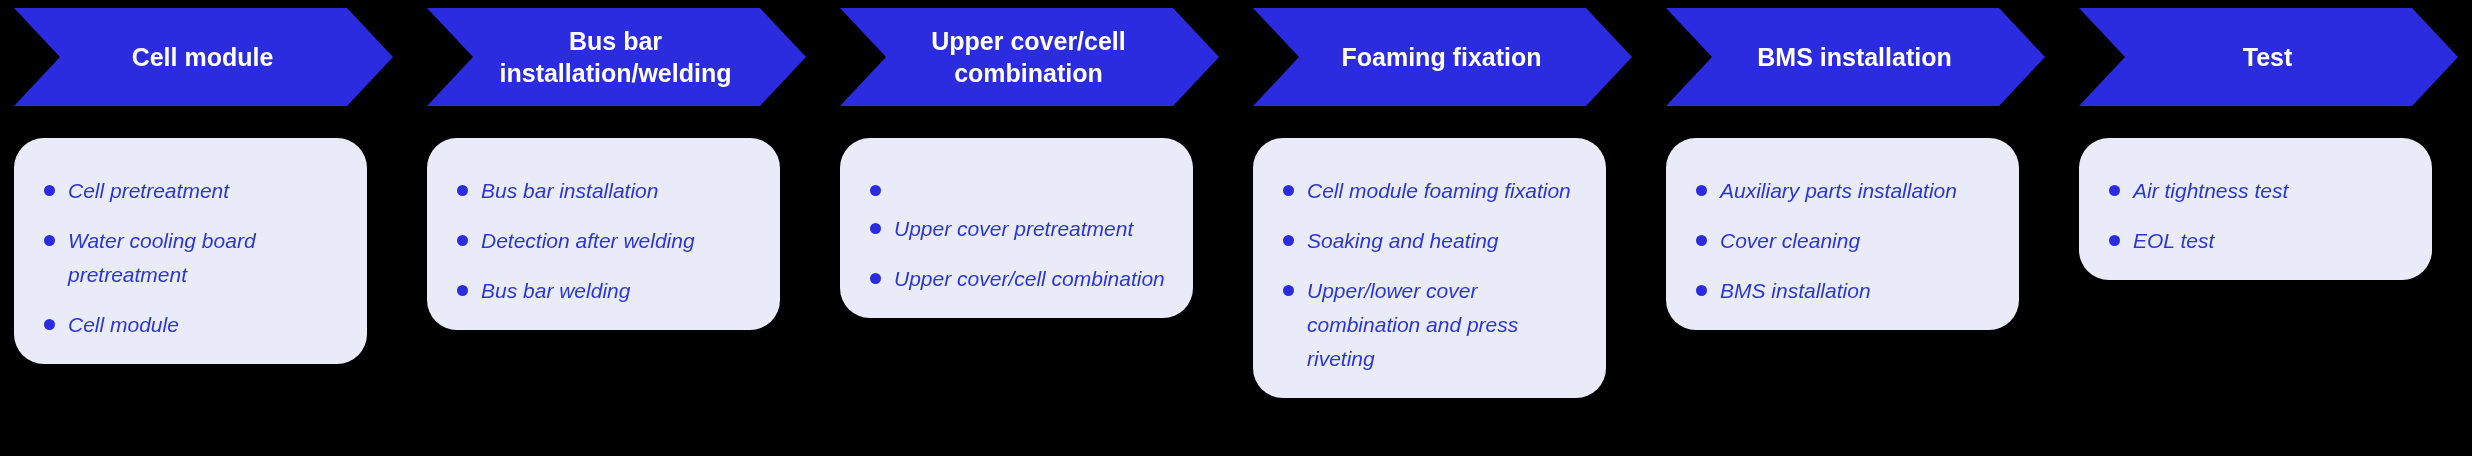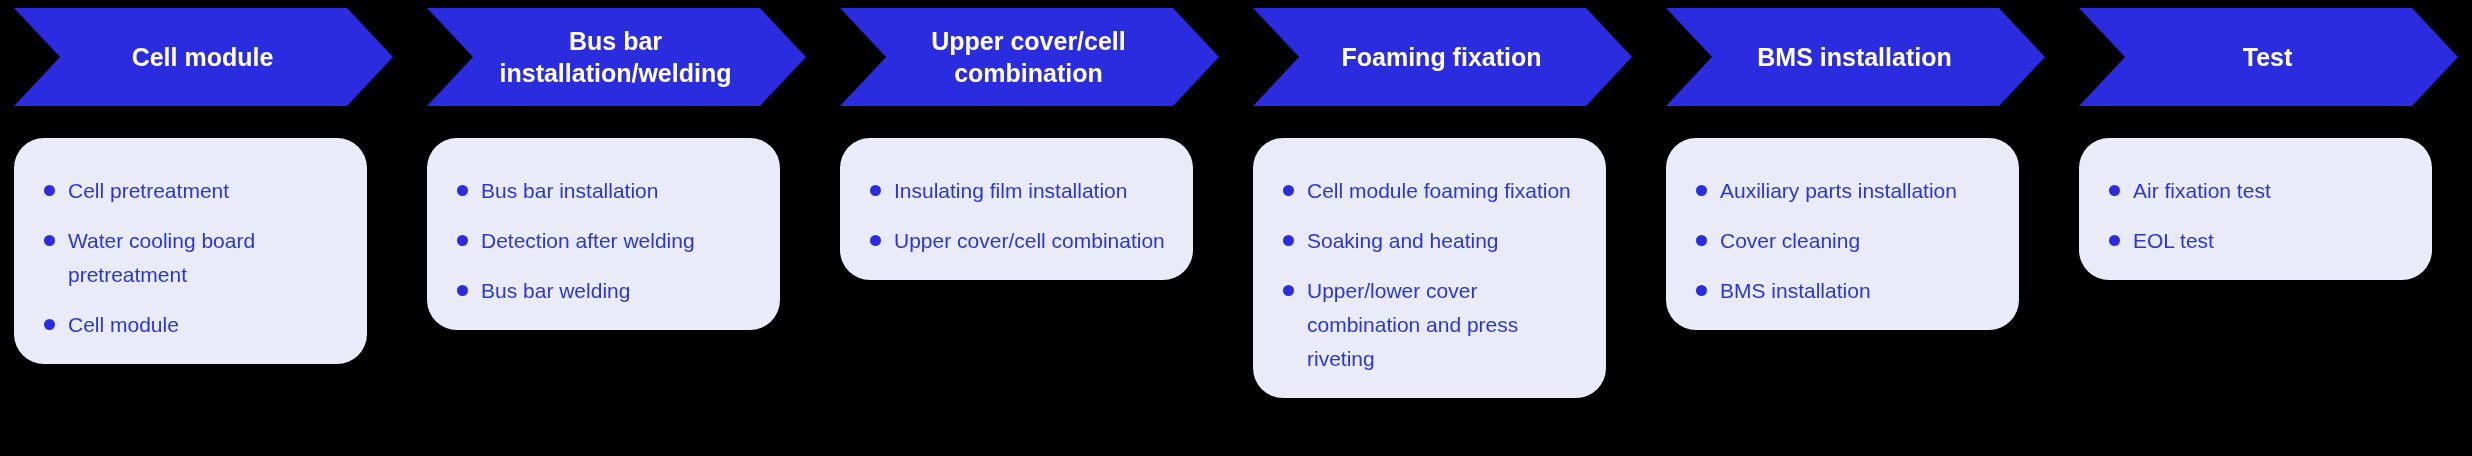--- a/index.html
+++ b/index.html
@@ -44,20 +44,21 @@
     color: #ffffff;
     font-size: 25px;
     font-weight: bold;
     line-height: 1.28;
   }
   .stage-card {
     margin-top: 32px;
     background: #e9ecf8;
     border-radius: 30px;
     padding: 36px 24px 22px 30px;
+    font-style: italic;
   }
   .list-item {
     display: flex;
     align-items: flex-start;
     margin-bottom: 16px;
   }
   .list-item:last-child { margin-bottom: 0; }
   .bullet-dot {
     width: 11px;
     height: 11px;
@@ -117,21 +118,24 @@
     </div>
   </div>
 
   <div class="stage-col">
     <div class="stage-arrow">
       <span class="stage-title">Upper cover/cell combination</span>
     </div>
     <div class="stage-card">
       <div class="list-item">
         <span class="bullet-dot"></span>
-        <span class="item-text">Insulating film installation</span>
+      </div>
+      <div class="list-item">
+        <span class="bullet-dot"></span>
+        <span class="item-text">Upper cover pretreatment</span>
       </div>
       <div class="list-item">
         <span class="bullet-dot"></span>
         <span class="item-text">Upper cover/cell combination</span>
       </div>
     </div>
   </div>
 
   <div class="stage-col">
     <div class="stage-arrow">
@@ -173,21 +177,21 @@
     </div>
   </div>
 
   <div class="stage-col">
     <div class="stage-arrow">
       <span class="stage-title">Test</span>
     </div>
     <div class="stage-card">
       <div class="list-item">
         <span class="bullet-dot"></span>
-        <span class="item-text">Air fixation test</span>
+        <span class="item-text">Air tightness test</span>
       </div>
       <div class="list-item">
         <span class="bullet-dot"></span>
         <span class="item-text">EOL test</span>
       </div>
     </div>
   </div>
 
 </div>
 

